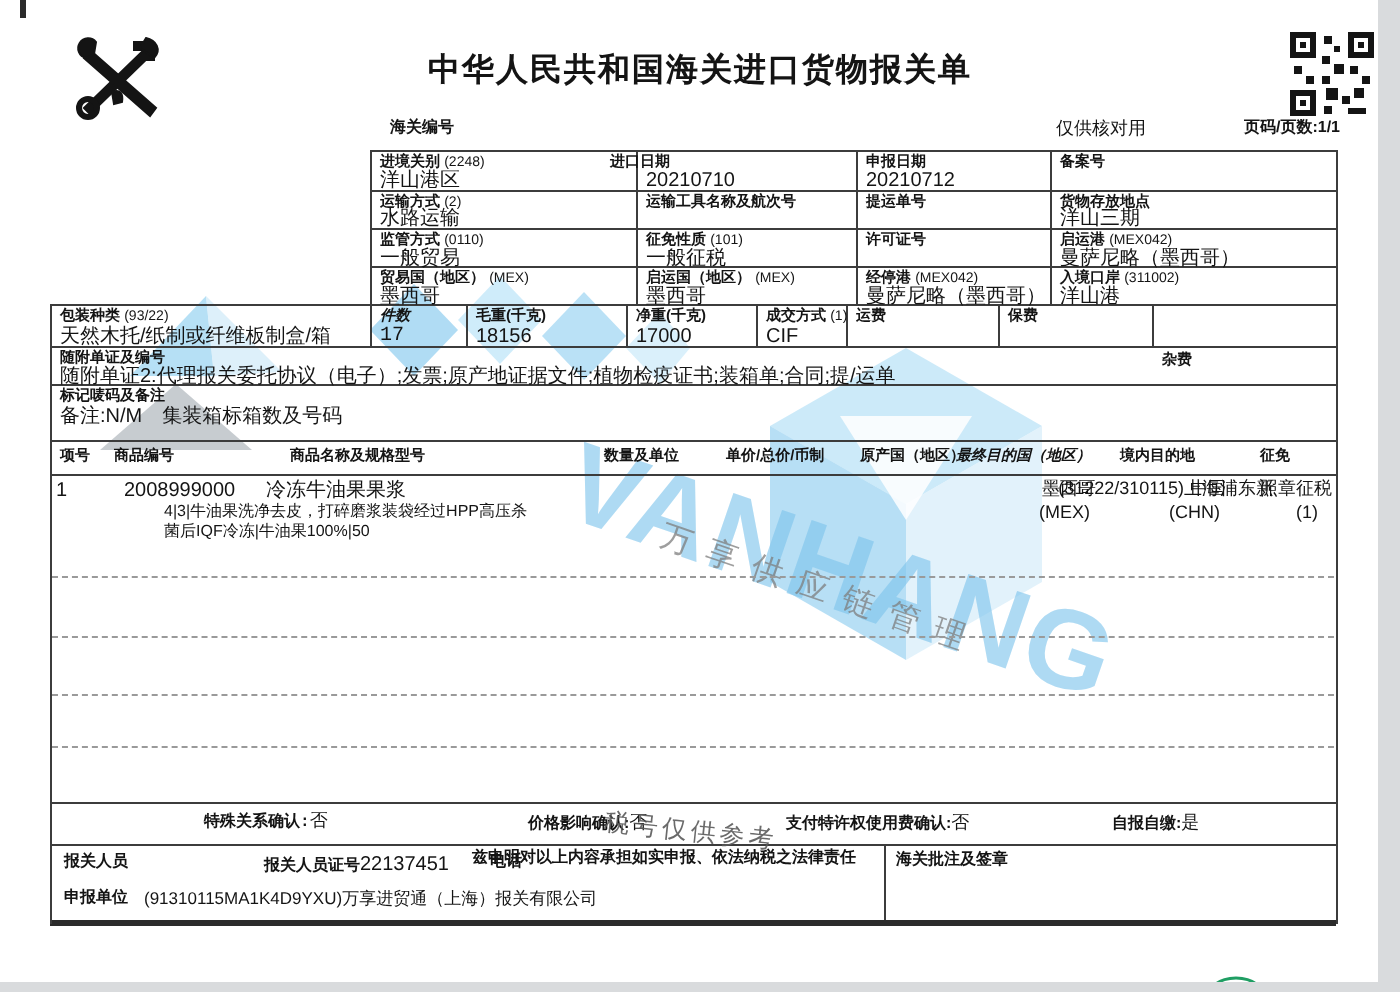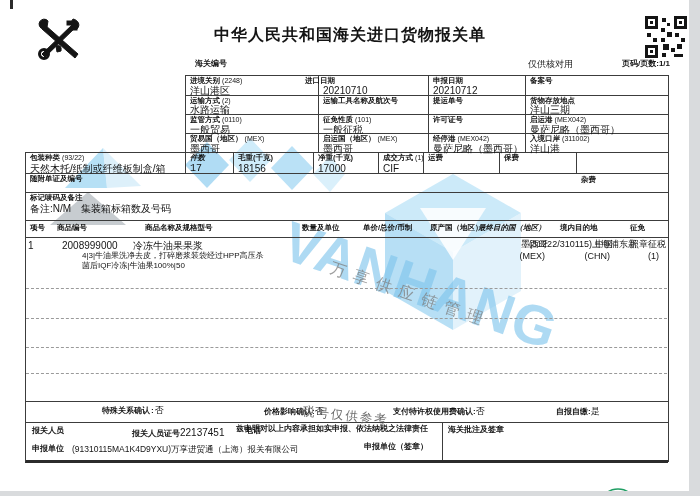--- a/index.html
+++ b/index.html
@@ -170,20 +170,21 @@
   <div class="val" style="left:238px;top:162.5px;">18156</div>
   <div class="lbl" style="left:318px;top:154px;">净重(千克)</div>
   <div class="val" style="left:318px;top:162.5px;">17000</div>
   <div class="lbl" style="left:383px;top:154px;"><span>成交方式</span> <span class="code">(1)</span></div>
   <div class="val" style="left:383px;top:162.5px;">CIF</div>
   <div class="lbl" style="left:428px;top:154px;">运费</div>
   <div class="lbl" style="left:504px;top:154px;">保费</div>
   <div class="lbl" style="left:581px;top:144px;margin-top:32px;">杂费</div>
 
   <div class="lbl" style="left:30px;top:175px;">随附单证及编号</div>
+  <div class="val" style="left:30px;top:183px;">随附单证2:代理报关委托协议（电子）;发票;原产地证据文件;植物检疫证书;装箱单;合同;提/运单</div>
 
   <div class="lbl" style="left:30px;top:194px;">标记唛码及备注</div>
   <div class="val" style="left:30px;top:202.5px;text-align:right;">备注:N/M　集装箱标箱数及号码</div>
 
   <div class="lbl" style="left:30px;top:224px;">项号</div>
   <div class="lbl" style="left:57px;top:224px;">商品编号</div>
   <div class="lbl" style="left:145px;top:224px;">商品名称及规格型号</div>
   <div class="lbl" style="left:302px;top:224px;">数量及单位</div>
   <div class="lbl" style="left:363px;top:224px;">单价/总价/币制</div>
   <div class="lbl" style="left:430px;top:224px;">原产国（地区）</div>
@@ -218,21 +219,20 @@
   </div>
 
   <div class="lbl" style="left:32px;top:427px;font-size:8px;">报关人员</div>
   <div class="lbl" style="left:132px;top:427px;font-size:8px;">
     <span>报关人员证号</span><span style="font-weight:normal;font-size:10px;">22137451</span>
   </div>
   <div class="lbl" style="left:245px;top:427px;font-size:8px;">电话</div>
   <div class="lbl" style="left:200px;top:425px;width:228px;text-align:right;font-size:8px;">兹申明对以上内容承担如实申报、依法纳税之法律责任</div>
   <div class="lbl" style="left:32px;top:445px;font-size:8px;">申报单位</div>
   <div class="val" style="left:72px;top:444.5px;font-size:8.5px;">(91310115MA1K4D9YXU)万享进贸通（上海）报关有限公司</div>
-  <div class="lbl" style="left:250px;top:443px;width:178px;text-align:right;font-size:8px;">申报单位（签章）</div>
   <div class="lbl" style="left:448px;top:426px;font-size:8px;">海关批注及签章</div>
 
   <svg style="position:absolute;left:598px;top:486px;z-index:4;" width="40" height="10" viewBox="0 0 40 10">
     <ellipse cx="20" cy="14" rx="15" ry="11" fill="none" stroke="#1f9e63" stroke-width="1.5"></ellipse>
   </svg>
 
   <div class="corner-mark"></div>
   <div class="edge-right"></div>
   <div class="edge-bottom"></div>
 </div>

